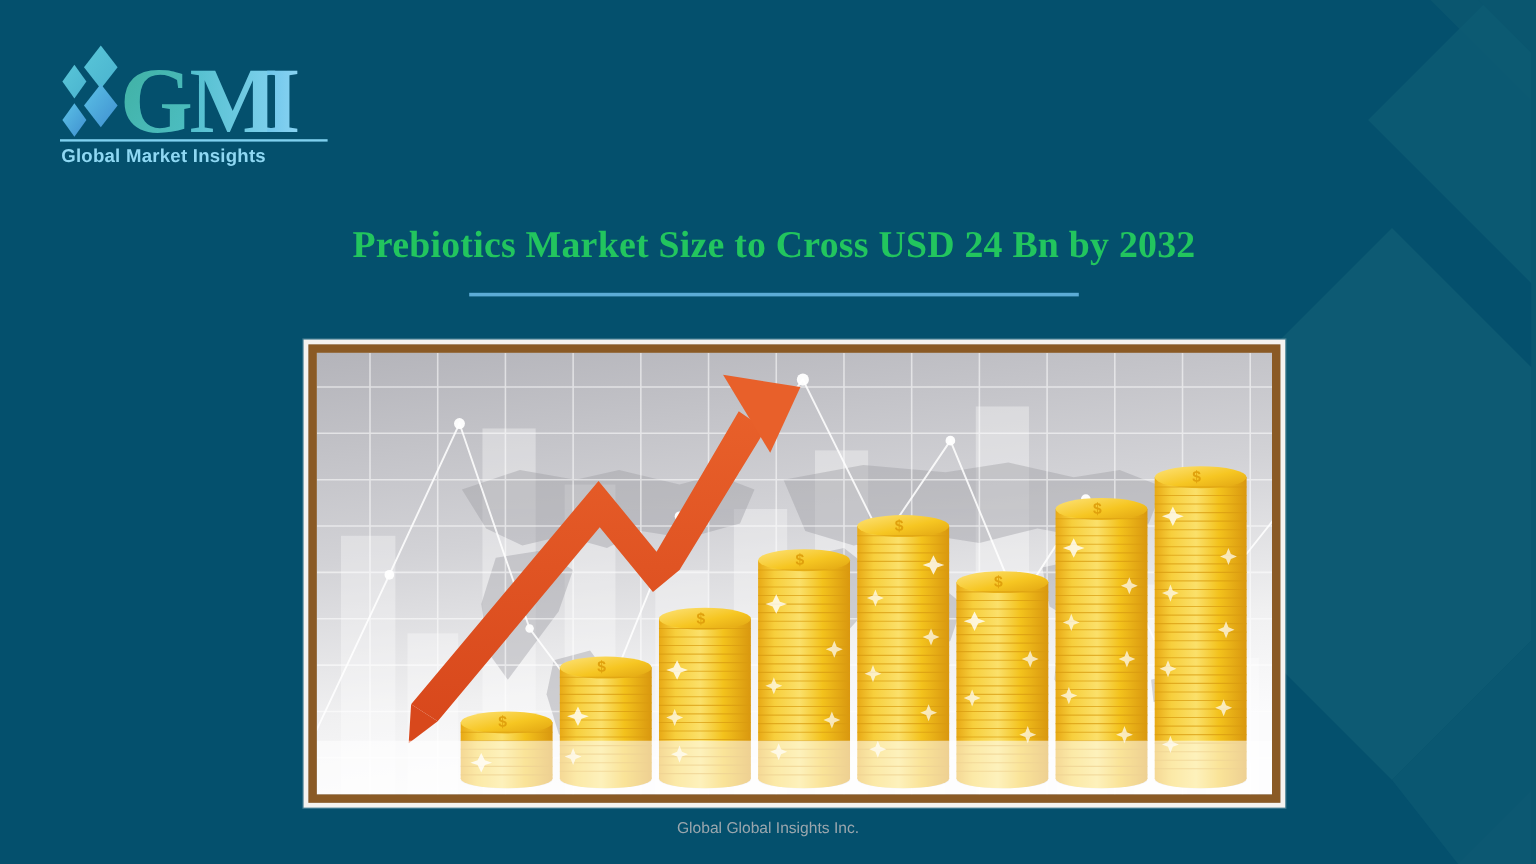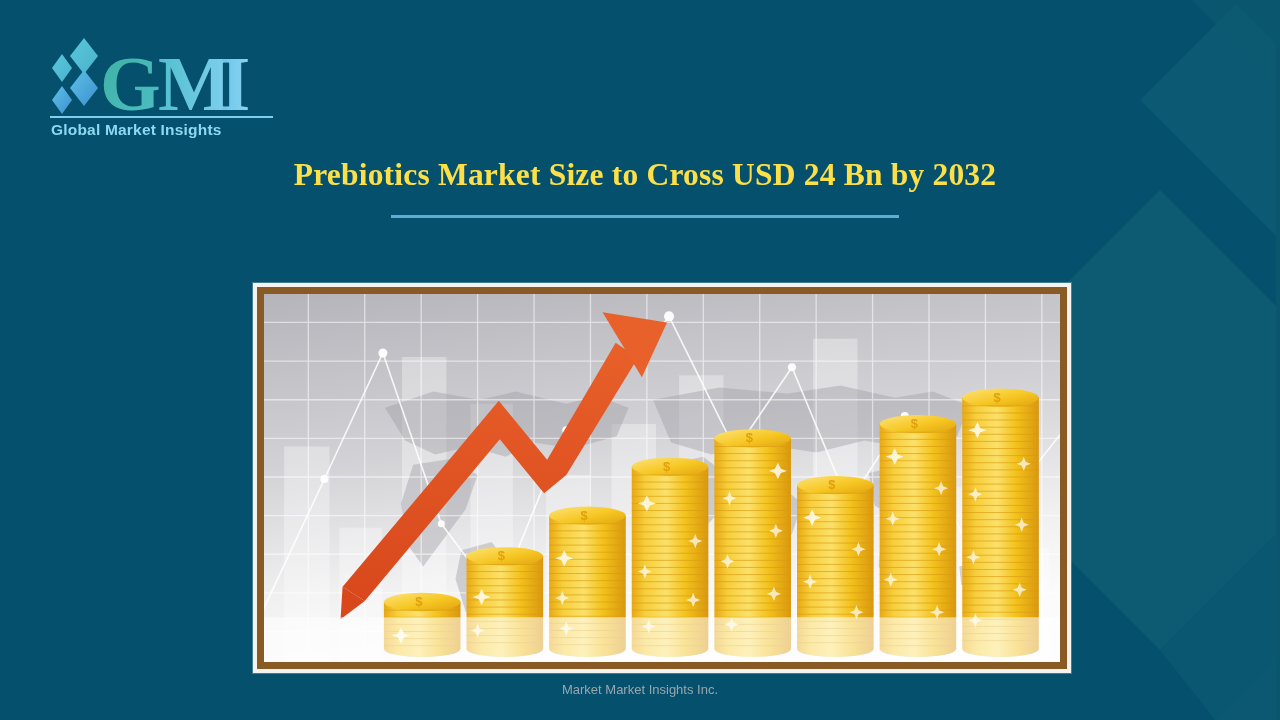--- a/index.html
+++ b/index.html
@@ -21,22 +21,23 @@
 
   
   #title-block {
     position:absolute; left:265px; top:152px; width:760px; text-align:center;
   }
   #title {
     font-family:"Liberation Serif", serif;
     font-weight:bold;
     font-size:31.5px;
     line-height:45px;
-    color:#fde047;
+    color:#22c55e;
     letter-spacing:0.2px;
+    margin-top:29px;
   }
   #title-rule {
     margin:18px auto 0; width:508px; height:3px;
     background:#5cacd6;
   }
 
   
   #frame {
     position:absolute; left:253px; top:283px; width:818px; height:390px;
     background:#f5f3f0;
@@ -559,15 +560,15 @@
               </g>
             </g>
 
             <rect x="0" y="318" width="790" height="44" fill="#ffffff" opacity="0.55"></rect>
           </g>
         </svg>
       </div>
     </div>
   </div>
 
-  <div id="caption">Market Market Insights Inc.</div>
+  <div id="caption">Global Global Insights Inc.</div>
 
 </div>
 
 </body></html>

